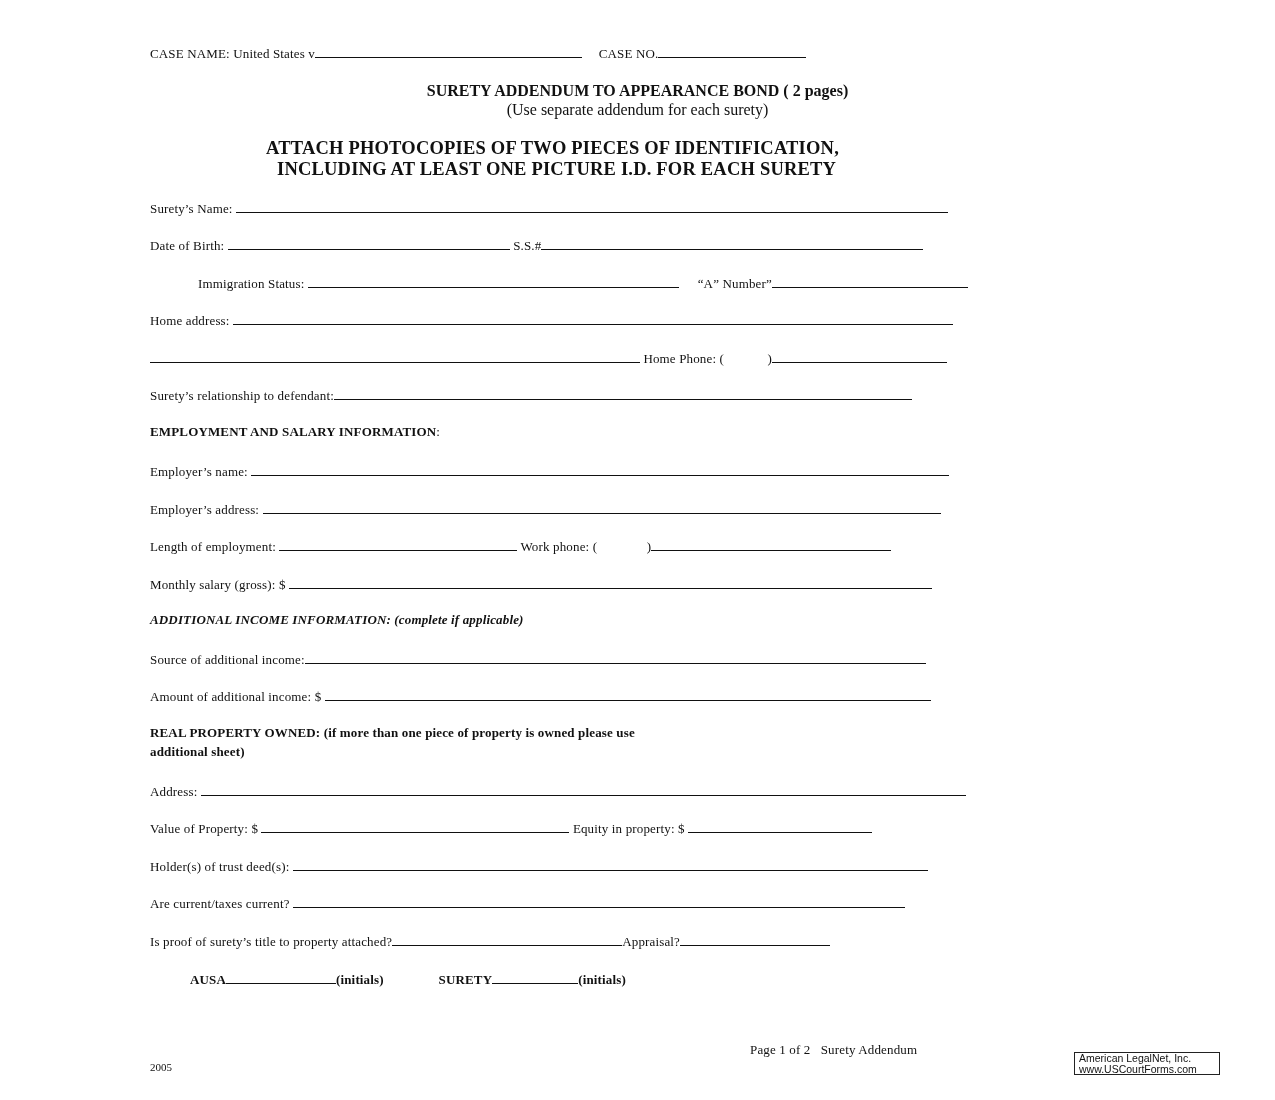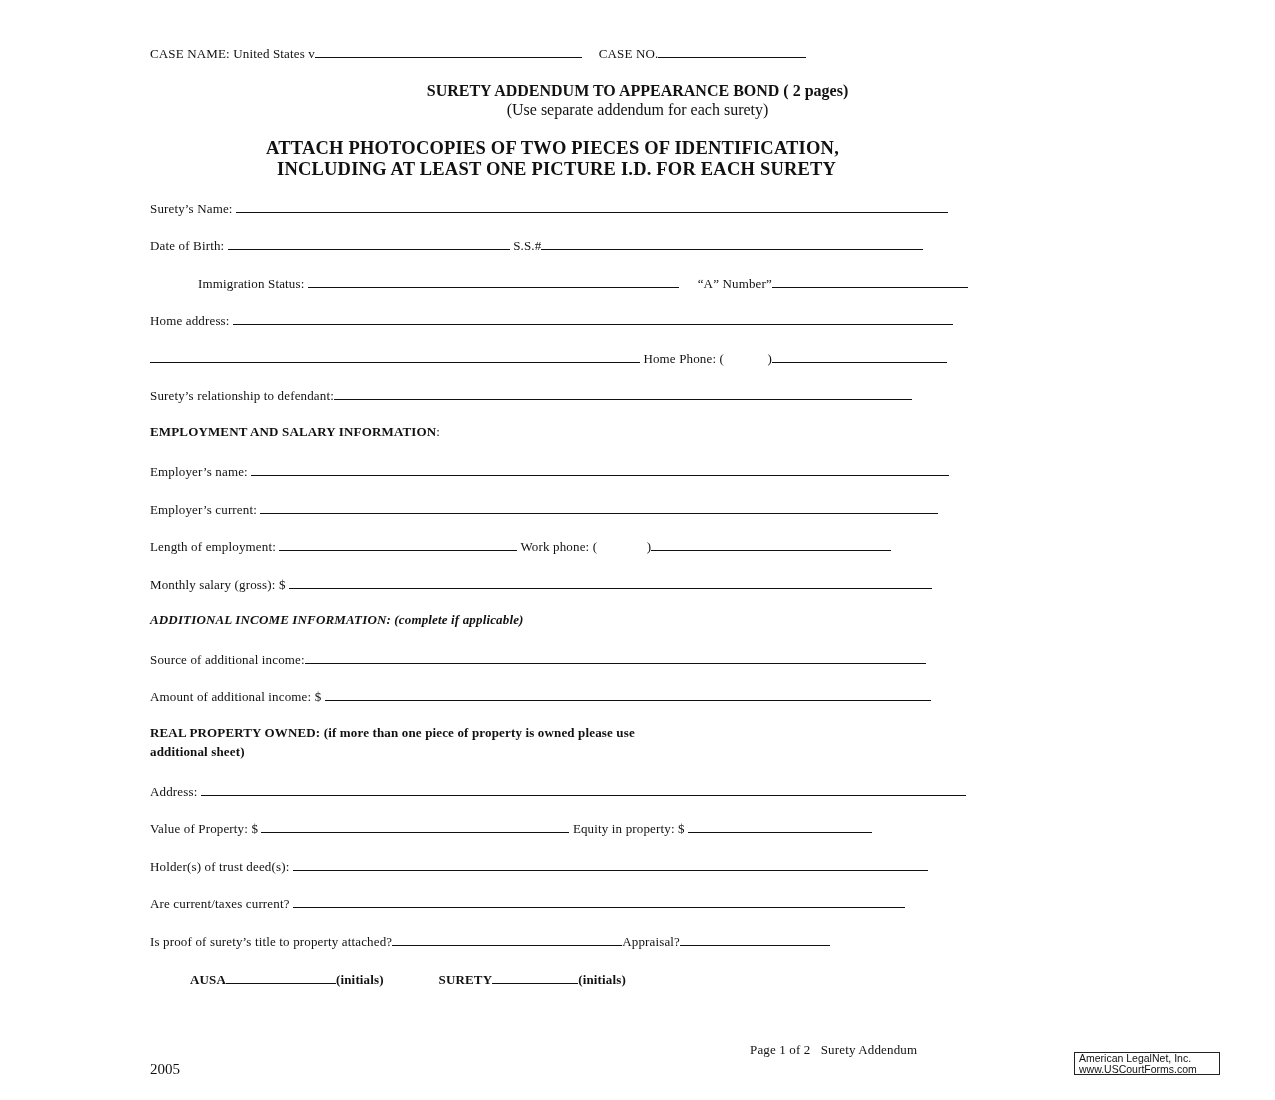--- a/index.html
+++ b/index.html
@@ -19,21 +19,21 @@
     .bold { font-weight: bold; }
     .center { left: 0; width: 1275px; text-align: center; }
     .big { font-size: 18.5px; font-weight: bold; letter-spacing: 0.2px; }
     .sub { font-size: 16px; }
     .stamp {
       position: absolute; left: 1074px; top: 1052px; width: 146px; height: 23px;
       border: 1px solid #222; font-family: "Liberation Sans", "DejaVu Sans", sans-serif;
       font-size: 10.5px; line-height: 11px; padding: 0 0 0 4px; box-sizing: border-box;
       color: #111;
     }
-    .year { font-size: 15px; }
+    .year { font-size: 11px; }
   </style>
 </head>
 <body>
 
 <div class="abs line" style="left:150px; top:43px;">
   <span>CASE NAME: United States v</span><span class="fill" style="width:267px;"></span>
   <span style="display:inline-block;width:10px;"></span>
   <span>CASE NO.</span><span class="fill" style="width:148px;"></span>
 </div>
 
@@ -78,21 +78,21 @@
 <div class="abs line" style="left:150px; top:424px;">
   <span class="bold">EMPLOYMENT AND SALARY INFORMATION</span><span>:</span>
 </div>
 
 <div class="abs line" style="left:150px; top:461px;">
   <span>Employer’s name:</span>
   <span class="fill" style="width:698px;"></span>
 </div>
 
 <div class="abs line" style="left:150px; top:499px;">
-  <span>Employer’s current:</span>
+  <span>Employer’s address:</span>
   <span class="fill" style="width:678px;"></span>
 </div>
 
 <div class="abs line" style="left:150px; top:536px;">
   <span>Length of employment:</span>
   <span class="fill" style="width:238px;"></span>
   <span>Work phone: (</span>
   <span style="display:inline-block;width:46px;"></span><span>)</span><span class="fill" style="width:240px;"></span>
 </div>
 

